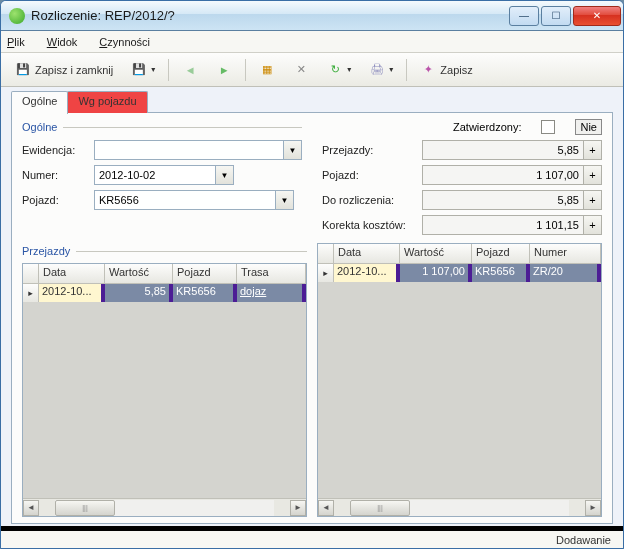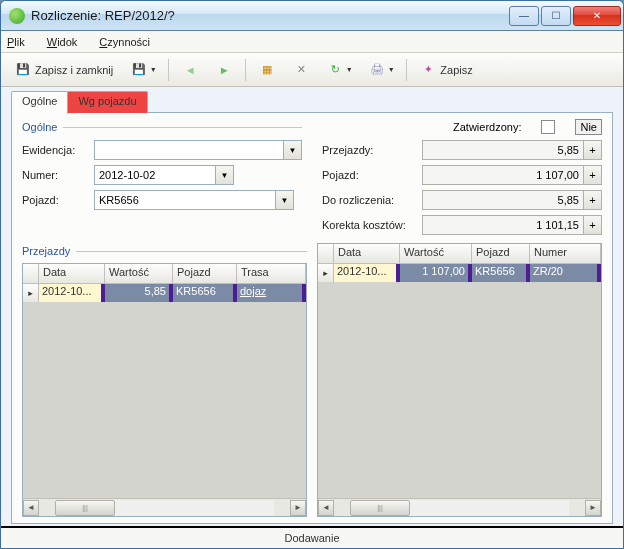--- a/index.html
+++ b/index.html
@@ -47,21 +47,21 @@
   .grow { display: flex; height: 18px; background: #7b8aa5; color: #fff; }
   .rowptr { width: 16px; background: linear-gradient(to bottom,#fdfdfc,#e7e7e1); border-right: 1px solid #c0c0b8; display:flex; align-items:center; justify-content:center; color:#333; font-size:9px;}
   .gcell { border-right: 4px solid #4c1d95; padding: 1px 3px; overflow: hidden; white-space: nowrap; }
   .gcell.dt { background: #fff7d0; color: #333; }
   .gcell.num { text-align: right; }
   .ghscroll { height: 18px; background: #e8e8e2; border-top: 1px solid #c0c0b8; display: flex; align-items: center; }
   .sctrack { flex: 1; height: 16px; background: #f0f0ee; position: relative; margin: 0 16px; }
   .scthumb { position: absolute; left: 0; top: 0; width: 60px; height: 16px; background: linear-gradient(to bottom,#f6f6f2,#d4d4ce); border: 1px solid #b0b0a8; border-radius: 2px; display:flex; align-items:center; justify-content:center; color:#888; font-size:7px;}
   .scbtn { width: 16px; height: 16px; background: linear-gradient(to bottom,#f6f6f2,#d4d4ce); border: 1px solid #b0b0a8; display:flex;align-items:center;justify-content:center;font-size:8px;color:#555;}
 
-  .statusbar { height: 22px; background: #f7f7f3; border-top: 2px solid #000000; display: flex; align-items: center; justify-content: center; padding: 0 12px; color: #333; }
+  .statusbar { height: 22px; background: #f7f7f3; border-top: 5px solid #000000; display: flex; align-items: center; justify-content: flex-end; padding: 0 12px; color: #333; }
 </style>
 </head>
 <body>
 
 <div class="window">
   <div class="titlebar">
     <div class="titlebar-icon"></div>
     <div class="titlebar-text">Rozliczenie: REP/2012/?</div>
     <div class="winbtns">
       <div class="winbtn">—</div>

